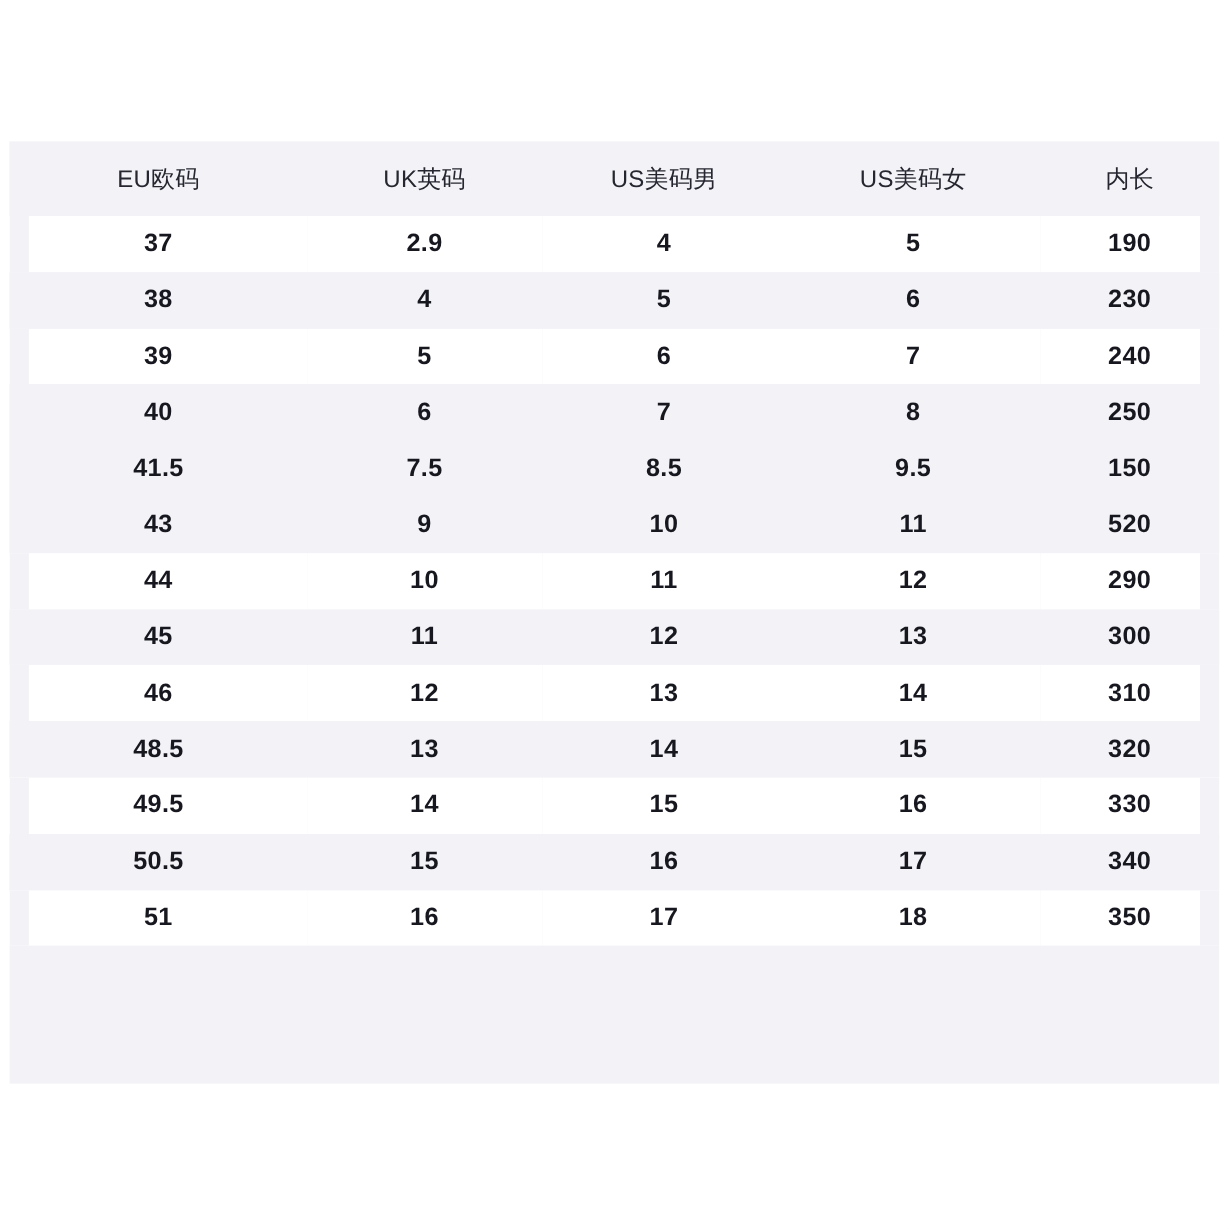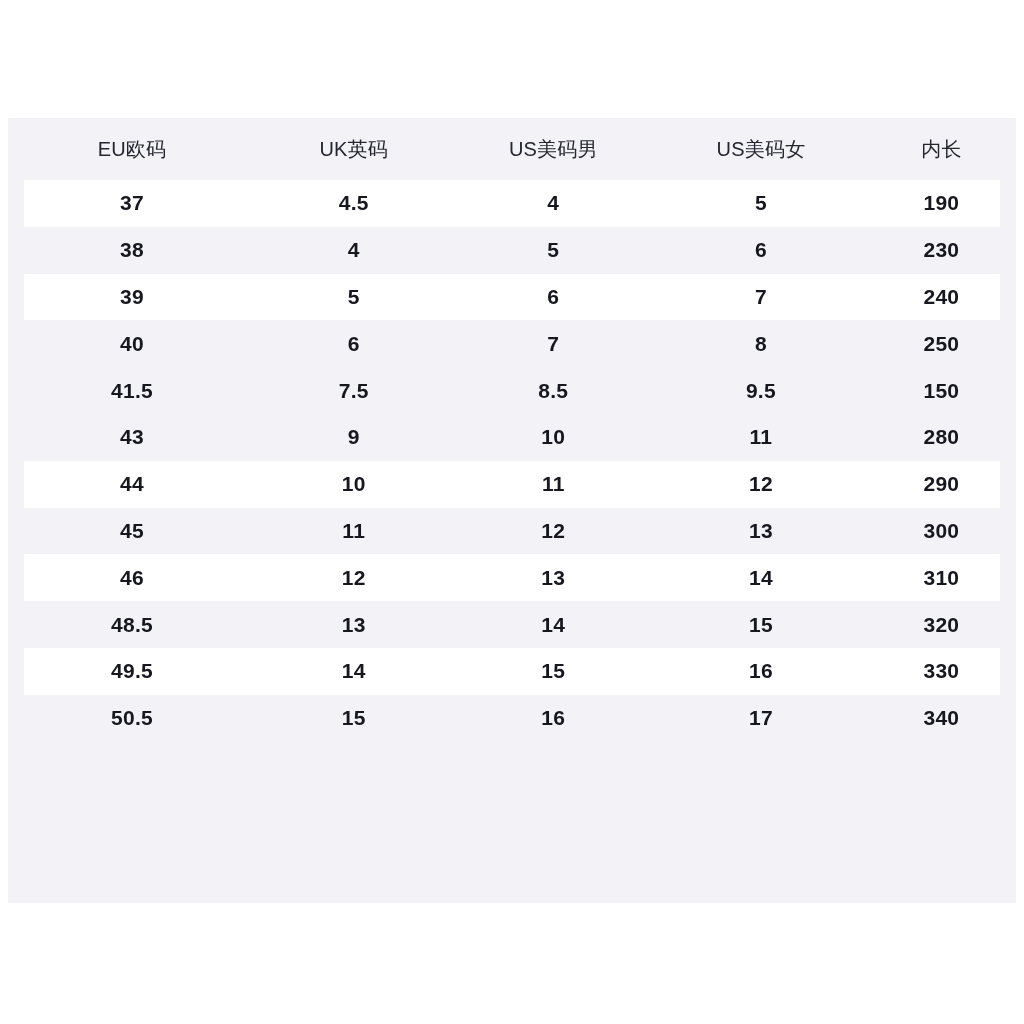--- a/index.html
+++ b/index.html
@@ -102,21 +102,21 @@
           <th>EU欧码</th>
           <th>UK英码</th>
           <th>US美码男</th>
           <th>US美码女</th>
           <th>内长</th>
         </tr>
       </thead>
       <tbody id="table-body">
           <tr class="row-odd">
             <td>37</td>
-            <td>4.5</td>
+            <td>2.9</td>
             <td>4</td>
             <td>5</td>
             <td>190</td>
           </tr>
           <tr class="row-even">
             <td>38</td>
             <td>4</td>
             <td>5</td>
             <td>6</td>
             <td>230</td>
@@ -140,21 +140,21 @@
             <td>7.5</td>
             <td>8.5</td>
             <td>9.5</td>
             <td>150</td>
           </tr>
           <tr class="row-even">
             <td>43</td>
             <td>9</td>
             <td>10</td>
             <td>11</td>
-            <td>280</td>
+            <td>520</td>
           </tr>
           <tr class="row-odd">
             <td>44</td>
             <td>10</td>
             <td>11</td>
             <td>12</td>
             <td>290</td>
           </tr>
           <tr class="row-even">
             <td>45</td>
@@ -184,17 +184,24 @@
             <td>16</td>
             <td>330</td>
           </tr>
           <tr class="row-even">
             <td>50.5</td>
             <td>15</td>
             <td>16</td>
             <td>17</td>
             <td>340</td>
           </tr>
+          <tr class="row-odd">
+            <td>51</td>
+            <td>16</td>
+            <td>17</td>
+            <td>18</td>
+            <td>350</td>
+          </tr>
         </tbody>
     </table>
   </div>
 
 </div>
 
 </body></html>

